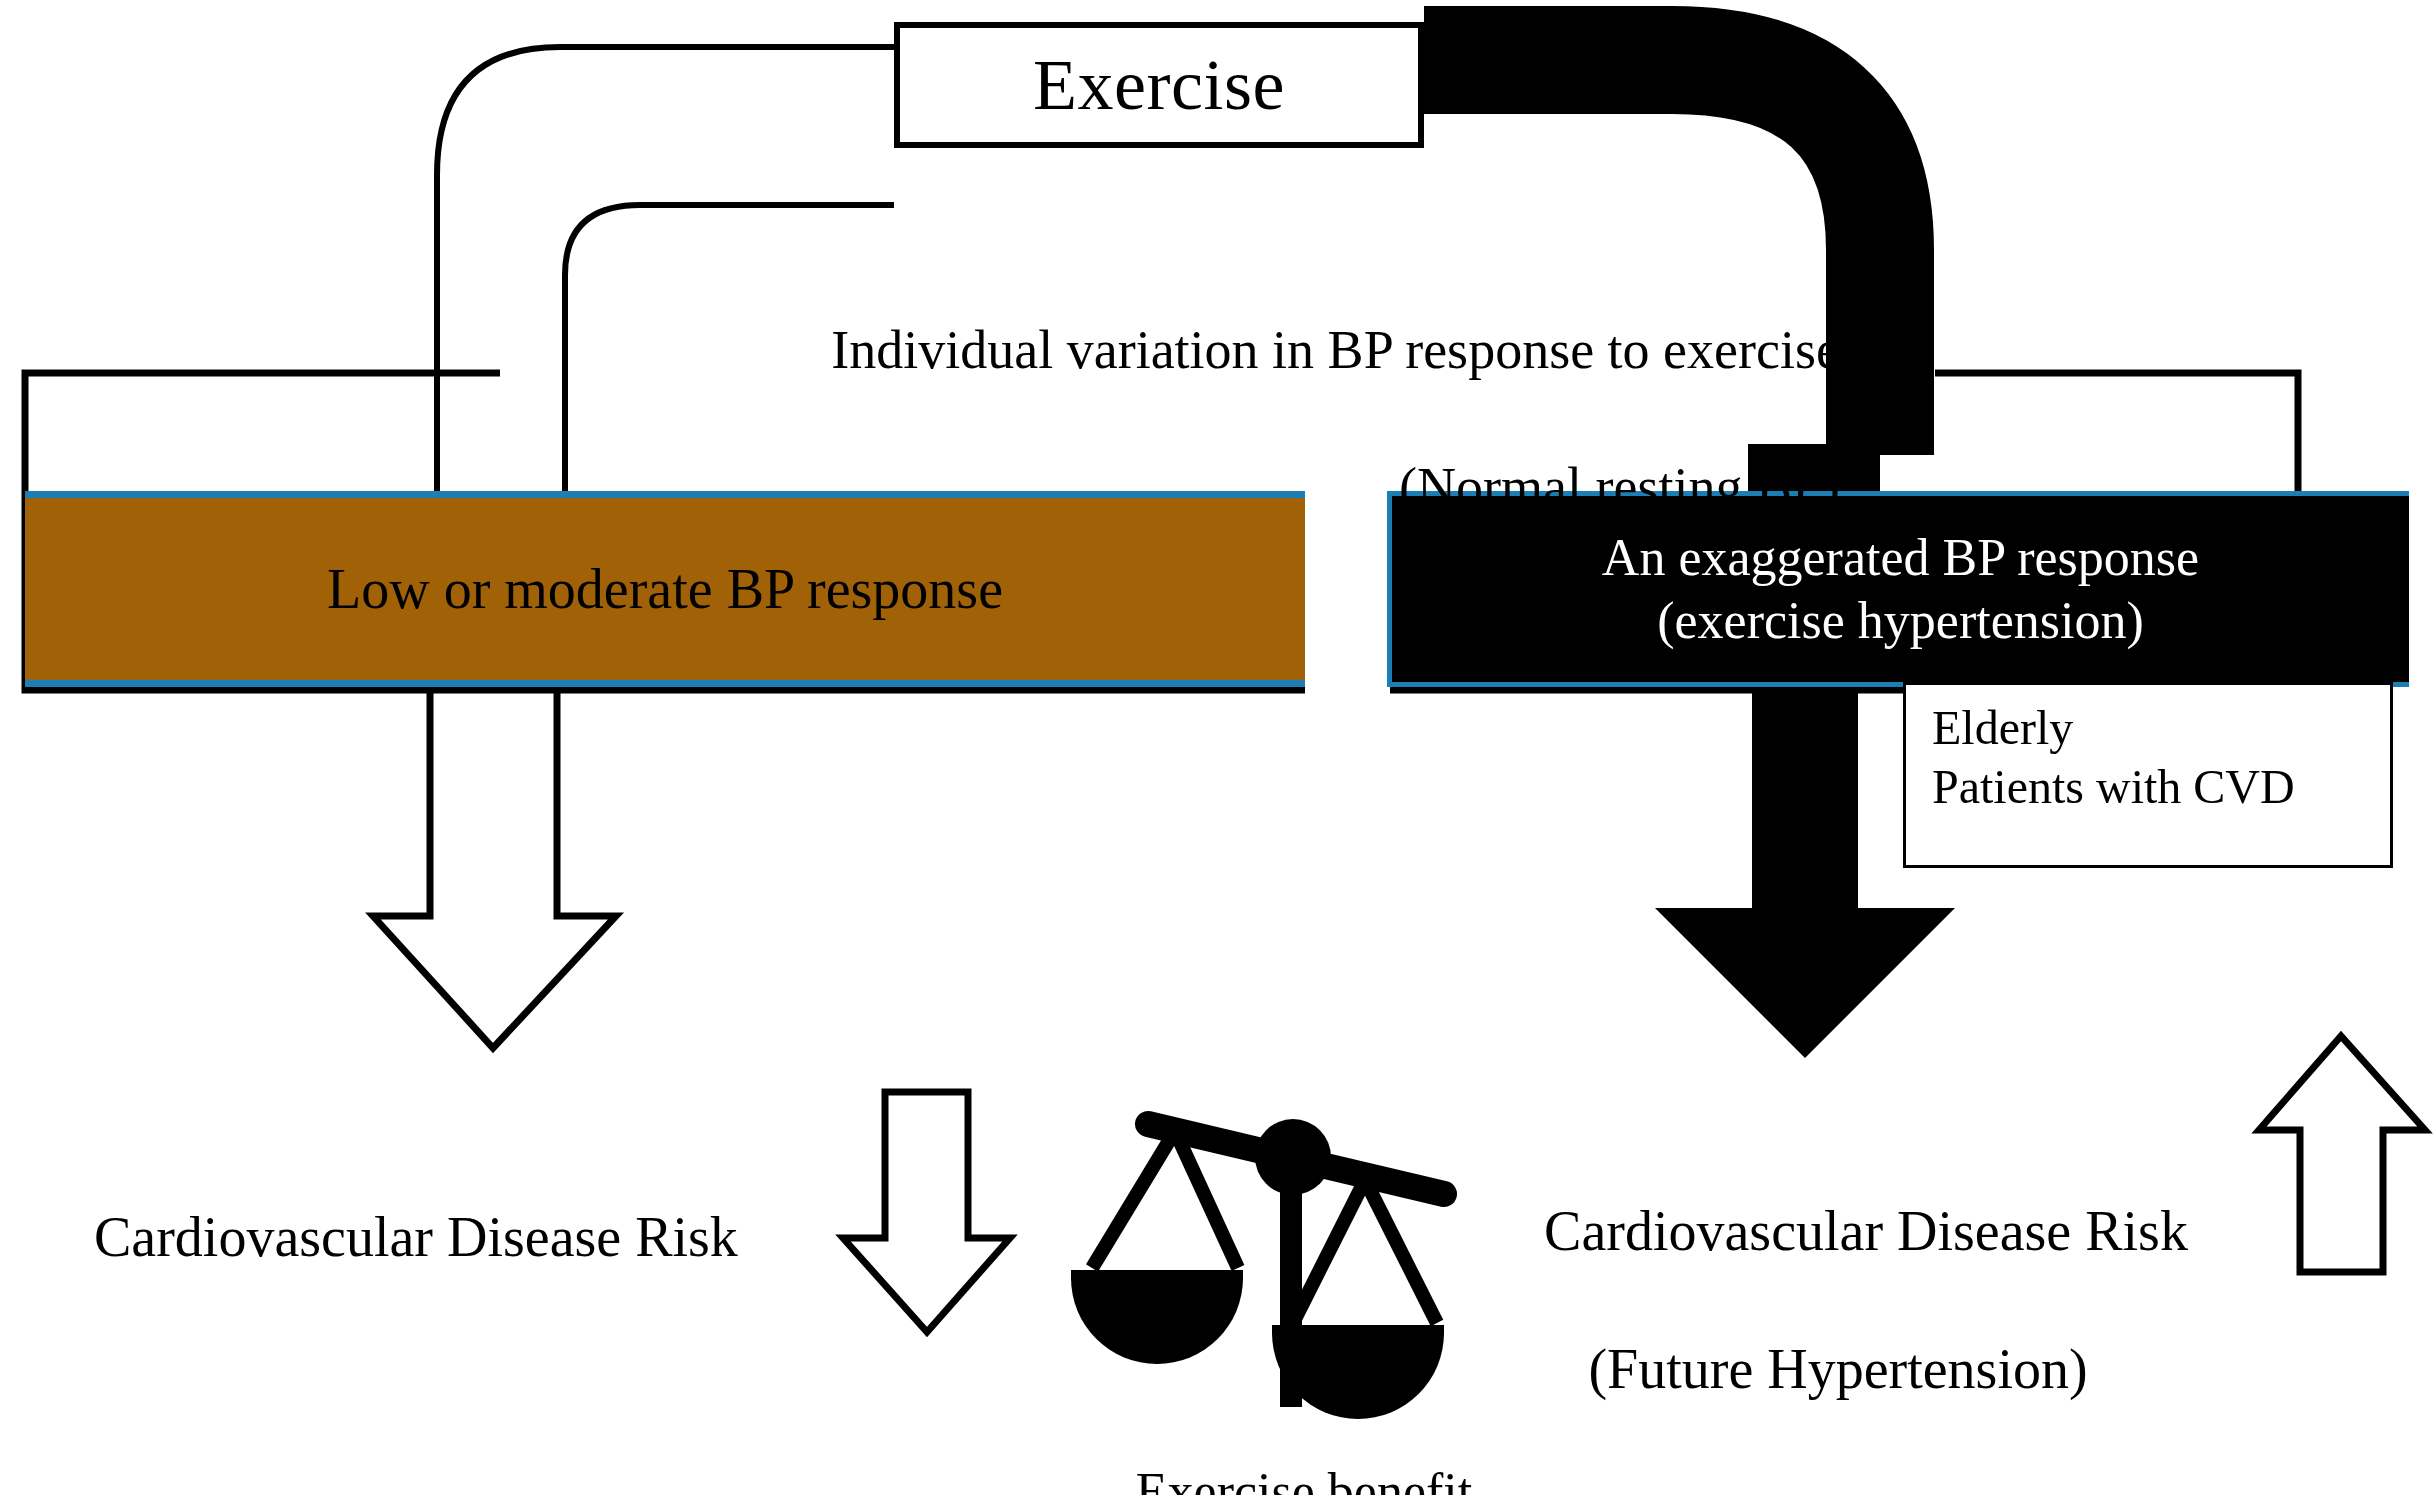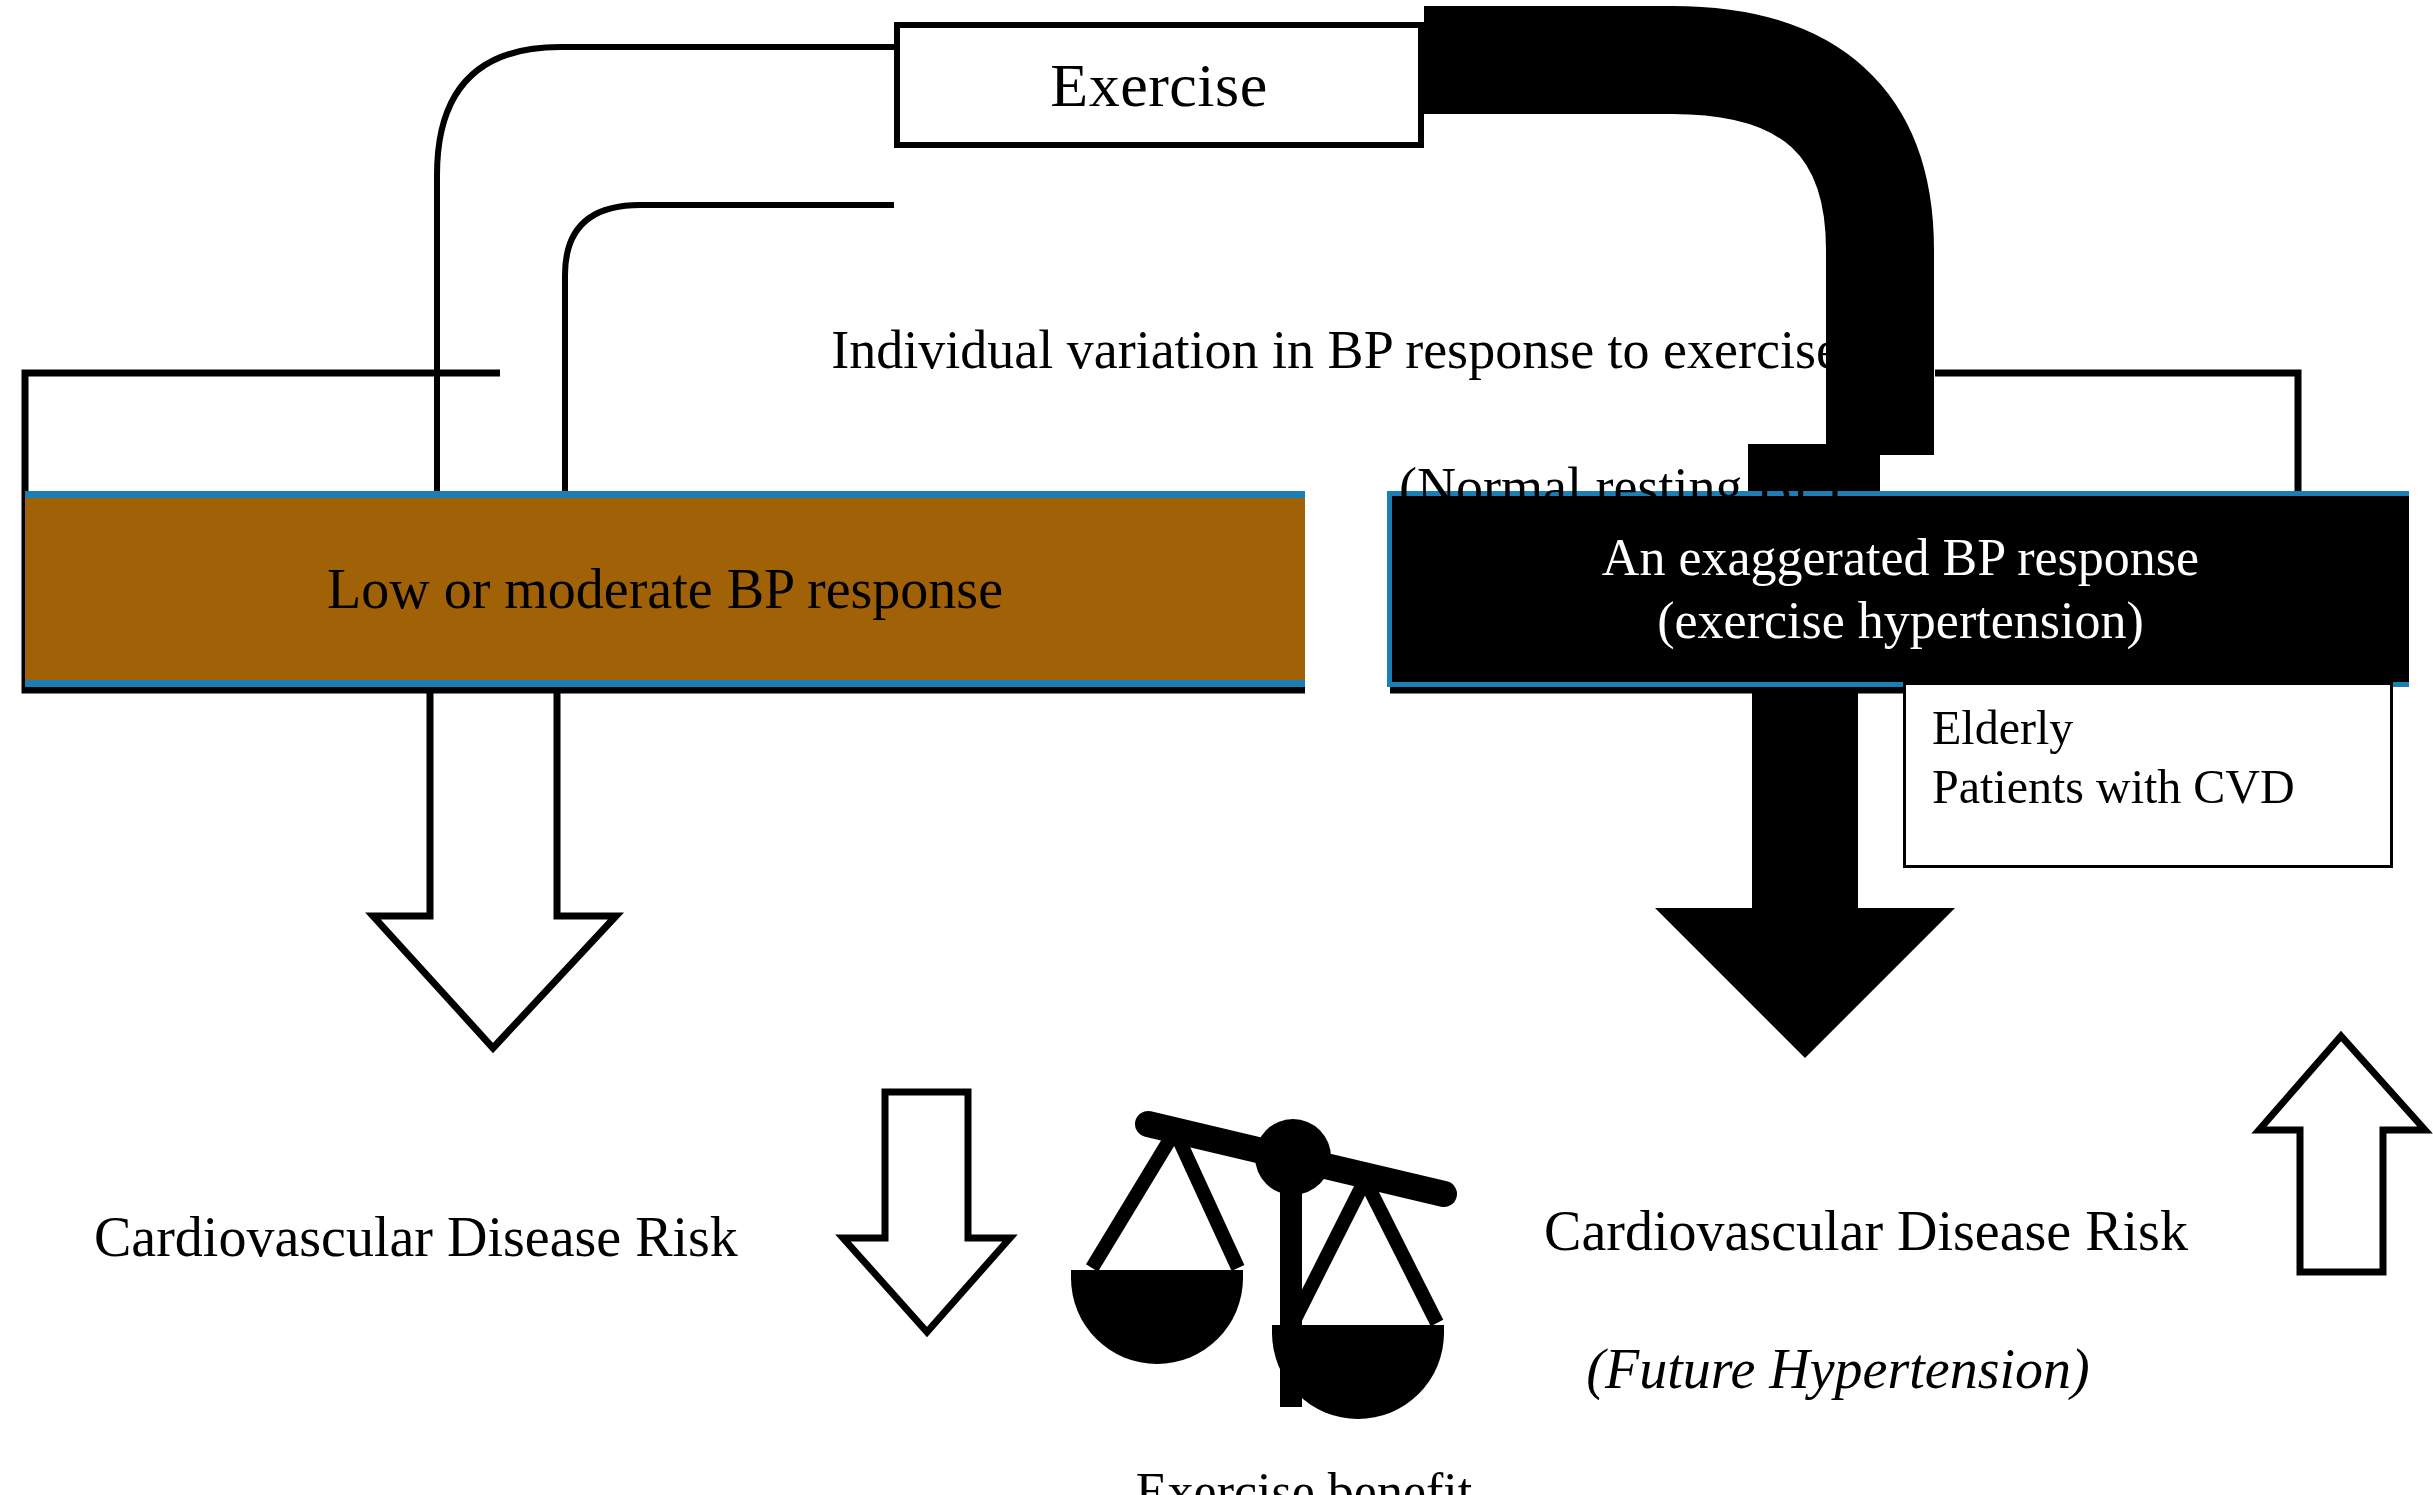--- a/index.html
+++ b/index.html
@@ -42,21 +42,21 @@
     height: 126px;
     border: 6px solid #000000;
     background: #ffffff;
     box-sizing: border-box;
     display: flex;
     align-items: center;
     justify-content: center;
     z-index: 6;
   }
   #exercise-label {
-    font-size: 62px;
+    font-size: 72px;
     letter-spacing: 0.5px;
     color: #000;
   }
   
   #variation-caption {
     position: absolute;
     left: 420px;
     top: 255px;
     width: 1420px;
     text-align: right;
@@ -136,21 +136,21 @@
     top: 1138px;
     font-size: 56px;
   }
   #cvd-risk-right {
     left: 1478px;
     top: 1132px;
     font-size: 56px;
     text-align: center;
     width: 720px;
   }
-  #cvd-risk-right .l2 { display: block; margin-top: 6px; font-style: italic; }
+  #cvd-risk-right .l2 { display: block; margin-top: 6px; }
   #exercise-benefit {
     left: 1078px;
     top: 1400px;
     font-size: 52px;
     width: 400px;
     text-align: center;
   }
 </style>
 </head>
 <body>

